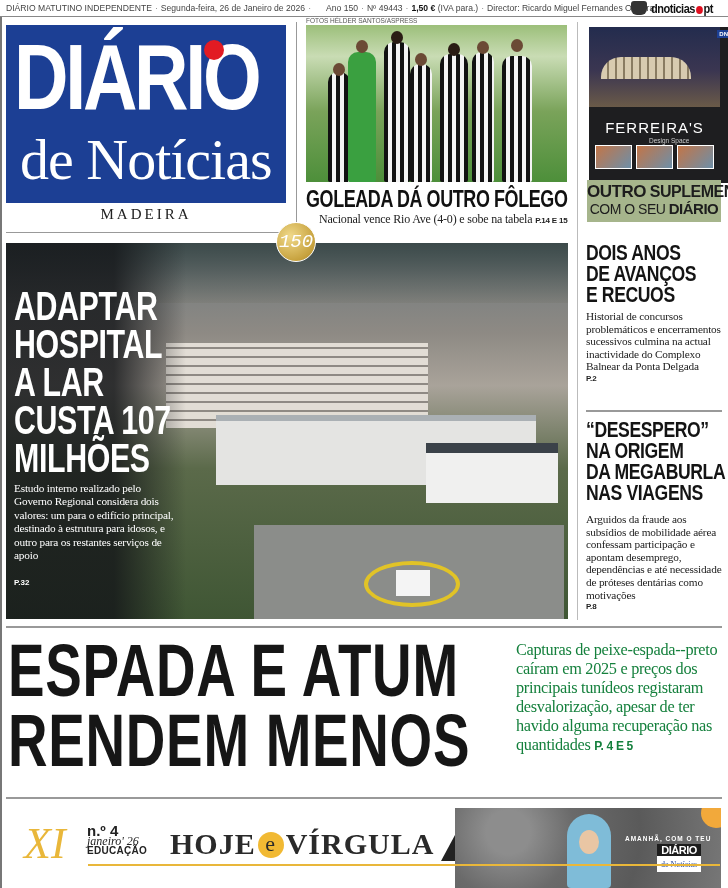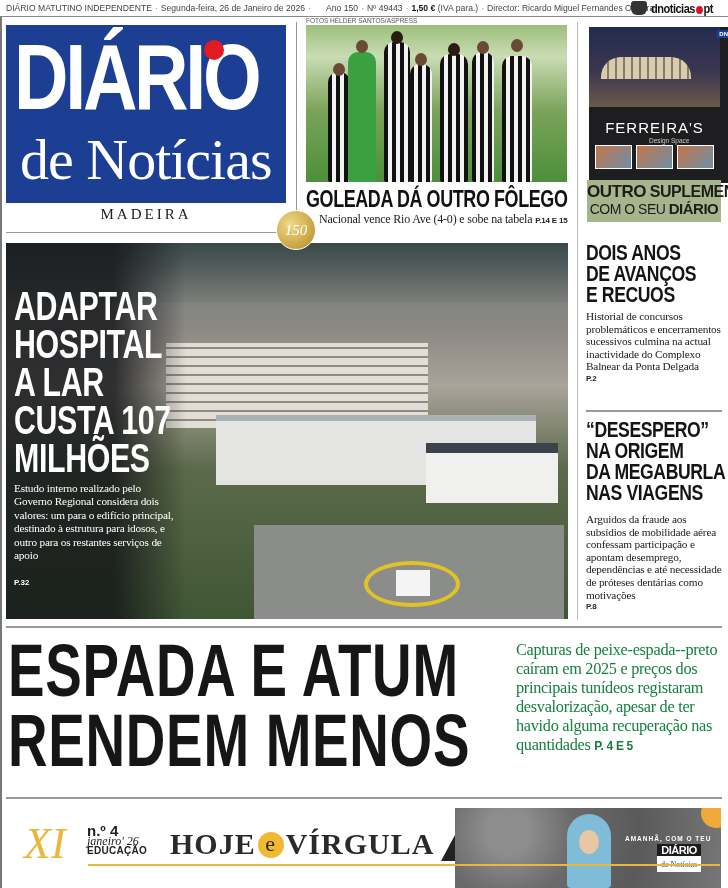--- a/index.html
+++ b/index.html
@@ -18,21 +18,21 @@
   #brand .site { font-family: "Liberation Sans", sans-serif; font-weight: bold; font-size: 13px; color: #111; letter-spacing: -0.6px; transform: scaleX(0.85); transform-origin: left; }
   #brand .dot { display: inline-block; width: 8px; height: 8px; background: #e01020; border-radius: 50%; margin: 0 1px; vertical-align: middle; }
 
   
   #logo { position: absolute; left: 6px; top: 25px; width: 280px; height: 178px; background: #1c3f94; overflow: hidden; }
   #logo .diario { position: absolute; left: 8px; top: 6px; font-family: "Liberation Sans", sans-serif; font-weight: bold; color: #fff; font-size: 92px; line-height: 92px; letter-spacing: -4px; transform: scaleX(0.82); transform-origin: left top; }
   #logo .reddot { position: absolute; left: 198px; top: 15px; width: 20px; height: 20px; background: #e21b23; border-radius: 50%; }
   #logo .denot { position: absolute; left: 14px; top: 104px; font-family: "Liberation Serif", serif; color: #fff; font-size: 58px; line-height: 62px; letter-spacing: -1px; }
   #madeira { position: absolute; left: 6px; top: 206px; width: 280px; text-align: center; font-family: "Liberation Serif", serif; font-size: 15px; letter-spacing: 3px; color: #222; }
   #rule1 { position: absolute; left: 6px; top: 232px; width: 280px; border-top: 1px solid #999; }
-  #badge150 { position: absolute; left: 276px; top: 210px; width: 40px; height: 40px; border-radius: 50%; background: radial-gradient(circle at 35% 35%, #f0d98a, #c7a23e 70%, #a98625); color: #fff; font-family: Liberation Serif, serif; font-style: italic; font-size: 15px; display: flex; align-items: center; justify-content: center; z-index: 5; border: 1px solid #fff; }
+  #badge150 { position: absolute; left: 276px; top: 222px; width: 40px; height: 40px; border-radius: 50%; background: radial-gradient(circle at 35% 35%, #f0d98a, #c7a23e 70%, #a98625); color: #fff; font-family: Liberation Mono, monospace; font-style: italic; font-size: 19px; display: flex; align-items: center; justify-content: center; z-index: 5; border: 1px solid #fff; }
 
   
   #credit { position: absolute; left: 306px; top: 17px; font-size: 6.5px; color: #555; }
   #sportphoto { position: absolute; left: 306px; top: 25px; width: 261px; height: 157px; background: linear-gradient(180deg, #9cbf7a 0%, #c9dcb4 20%, #7aa35a 55%, #4d8f3a 100%); overflow: hidden; }
   .player { position: absolute; bottom: 0; width: 22px; border-radius: 10px 10px 2px 2px; background: repeating-linear-gradient(90deg, #111 0 4px, #f3f3f3 4px 8px); }
   .player.green { background: #3aa040; }
   .head { position: absolute; width: 12px; height: 13px; border-radius: 50%; background: #6b4a35; }
   #sport-title { position: absolute; left: 306px; top: 187px; font-size: 23px; line-height: 24px; color: #111; white-space: nowrap; transform: scaleX(0.78); transform-origin: left; }
   #sport-sub { position: absolute; left: 319px; top: 212px; font-family: "Liberation Serif", serif; font-size: 12px; color: #222; white-space: nowrap; letter-spacing: -0.2px; }
   #sport-sub .pg { font-family: "Liberation Sans", sans-serif; font-weight: bold; font-size: 8px; }

